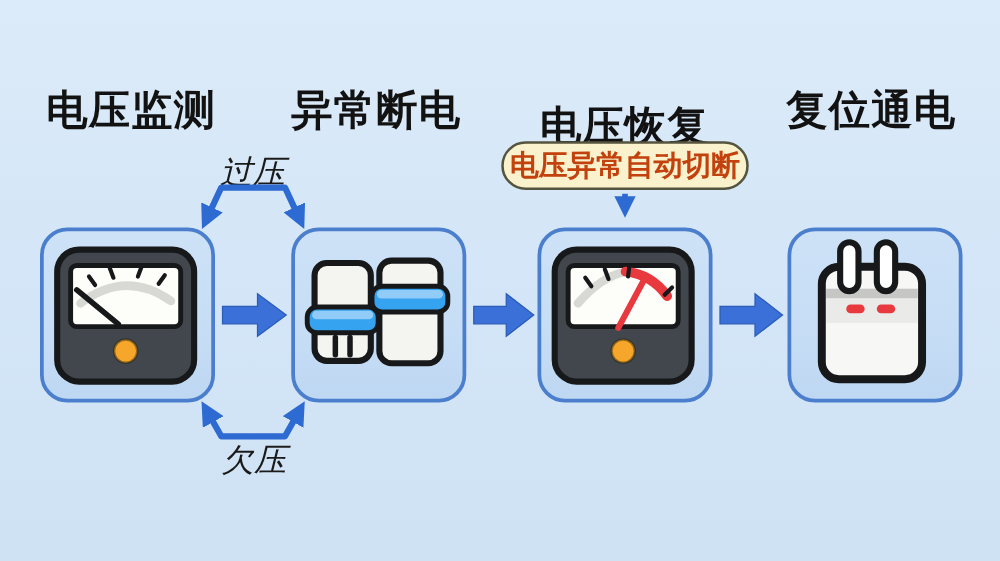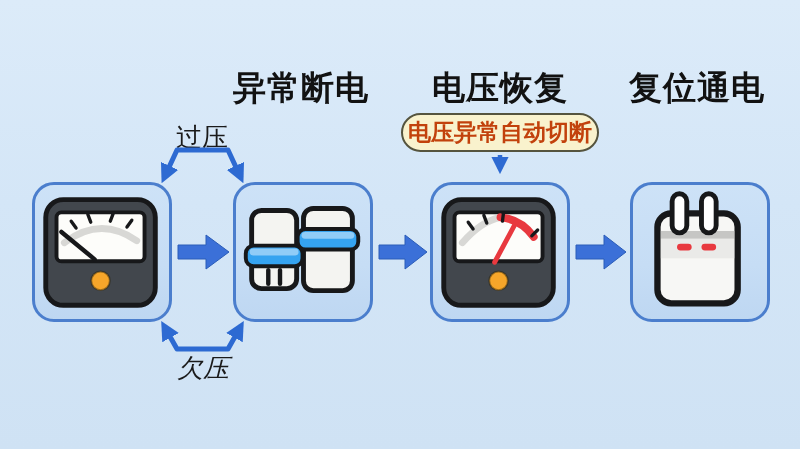--- a/index.html
+++ b/index.html
@@ -36,32 +36,32 @@
     width:210px;
     text-align:center;
     font-size:33px;
     font-weight:800;
     letter-spacing:1px;
     color:var(--text-color);
     white-space:nowrap;
   }
   .t1{left:0;}
   .t2{left:196px;}
-  .t3{left:395px;}
+  .t3{left:395px;margin-top:13px;}
   .t4{left:592px;}
   .conn-label{
     position:absolute;
     width:130px;
     text-align:center;
     font-size:26px;
     font-weight:500;
     color:#1a1a1a;
     white-space:nowrap;
   }
-  .lbl-over{left:137px;top:120px;}
+  .lbl-over{left:137px;top:120px;font-style:italic;}
   .lbl-under{left:138px;top:351px;font-style:italic;}
   .badge{
     position:absolute;
     left:401px;top:113px;
     width:198px;height:39px;
     box-sizing:border-box;
     background:var(--badge-fill);
     border:2px solid var(--badge-border);
     border-radius:20px;
     display:flex;align-items:center;justify-content:center;
@@ -91,20 +91,21 @@
   .conn{stroke:var(--connector-blue);stroke-width:5;fill:none;stroke-linejoin:round;}
   .badge-arrow{stroke:var(--connector-blue);stroke-width:4.5;fill:none;}
   .flow{fill:var(--arrow-blue);stroke:#2a5cb8;stroke-width:1;}
   .ic-outline{stroke:var(--icon-outline);}
 </style>
 </head>
 <body>
 
 <div class="stage">
 
+  <div class="step-title t1">电压监测</div>
   <div class="step-title t2">异常断电</div>
   <div class="step-title t3">电压恢复</div>
   <div class="step-title t4">复位通电</div>
 
   <div class="conn-label lbl-over">过压</div>
   <div class="conn-label lbl-under">欠压</div>
 
   <div class="badge">电压异常自动切断</div>
 
   <svg class="overlay" viewBox="0 0 800 449">

